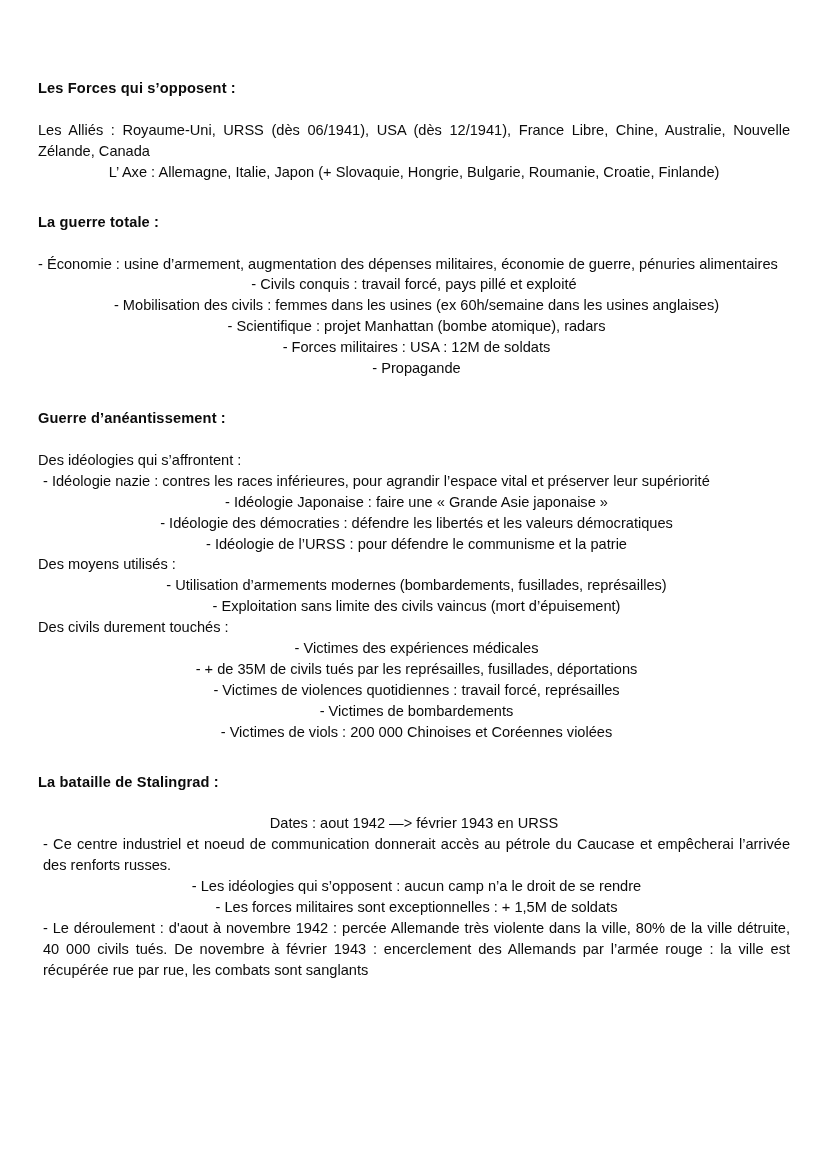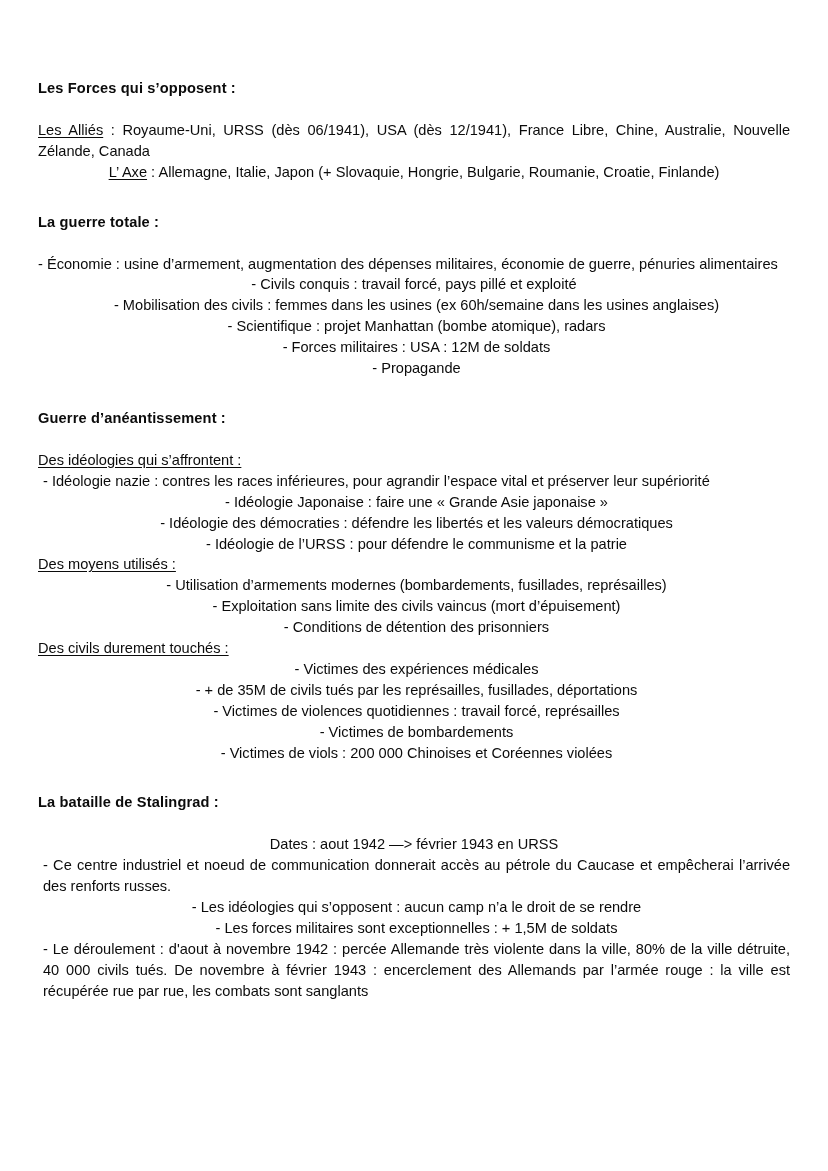--- a/index.html
+++ b/index.html
@@ -37,39 +37,37 @@
     font-weight: bold;
     margin: 0;
     text-align: left;
     letter-spacing: 0.15px;
   }
   .sub-head {
     display: block;
     text-align: left;
   }
   .sub-head .u {
-    text-decoration: underline;
     text-underline-offset: 2px;
   }
   p.line {
     margin: 0;
     text-align: justify;
     text-justify: inter-word;
   }
   p.line.nowrap-left {
     text-align: center;
   }
   .indent {
     padding-left: 5px;
   }
   .gap-xs { height: 7px; }
   .gap-md { height: 21px; }
   .gap-lg { height: 22px; }
   .u-inline {
-    text-decoration: underline;
     text-underline-offset: 2px;
   }
 </style>
 </head>
 <body>
 
 <div class="page">
   <div class="doc">
 
     <h2 class="section-head">Les Forces qui s’opposent :</h2>
@@ -100,21 +98,20 @@
 
     <p class="line sub-head"><span class="u">Des idéologies qui s’affrontent :</span></p>
     <p class="line indent">- Idéologie nazie : contres les races inférieures, pour agrandir l’espace vital et préserver leur supériorité</p>
     <p class="line nowrap-left indent">- Idéologie Japonaise : faire une « Grande Asie japonaise »</p>
     <p class="line nowrap-left indent">- Idéologie des démocraties : défendre les libertés et les valeurs démocratiques</p>
     <p class="line nowrap-left indent">- Idéologie de l’URSS : pour défendre le communisme et la patrie</p>
 
     <p class="line sub-head"><span class="u">Des moyens utilisés :</span></p>
     <p class="line nowrap-left indent">- Utilisation d’armements modernes (bombardements, fusillades, représailles)</p>
     <p class="line nowrap-left indent">- Exploitation sans limite des civils vaincus (mort d’épuisement)</p>
-    <p class="line nowrap-left indent">- Conditions de détention des prisonniers</p>
 
     <p class="line sub-head"><span class="u">Des civils durement touchés :</span></p>
     <p class="line nowrap-left indent">- Victimes des expériences médicales</p>
     <p class="line nowrap-left indent">- + de 35M de civils tués par les représailles, fusillades, déportations</p>
     <p class="line nowrap-left indent">- Victimes de violences quotidiennes : travail forcé, représailles</p>
     <p class="line nowrap-left indent">- Victimes de bombardements</p>
     <p class="line nowrap-left indent">- Victimes de viols : 200 000 Chinoises et Coréennes violées</p>
 
     <div class="gap-lg"></div>
     <div class="gap-xs"></div>

